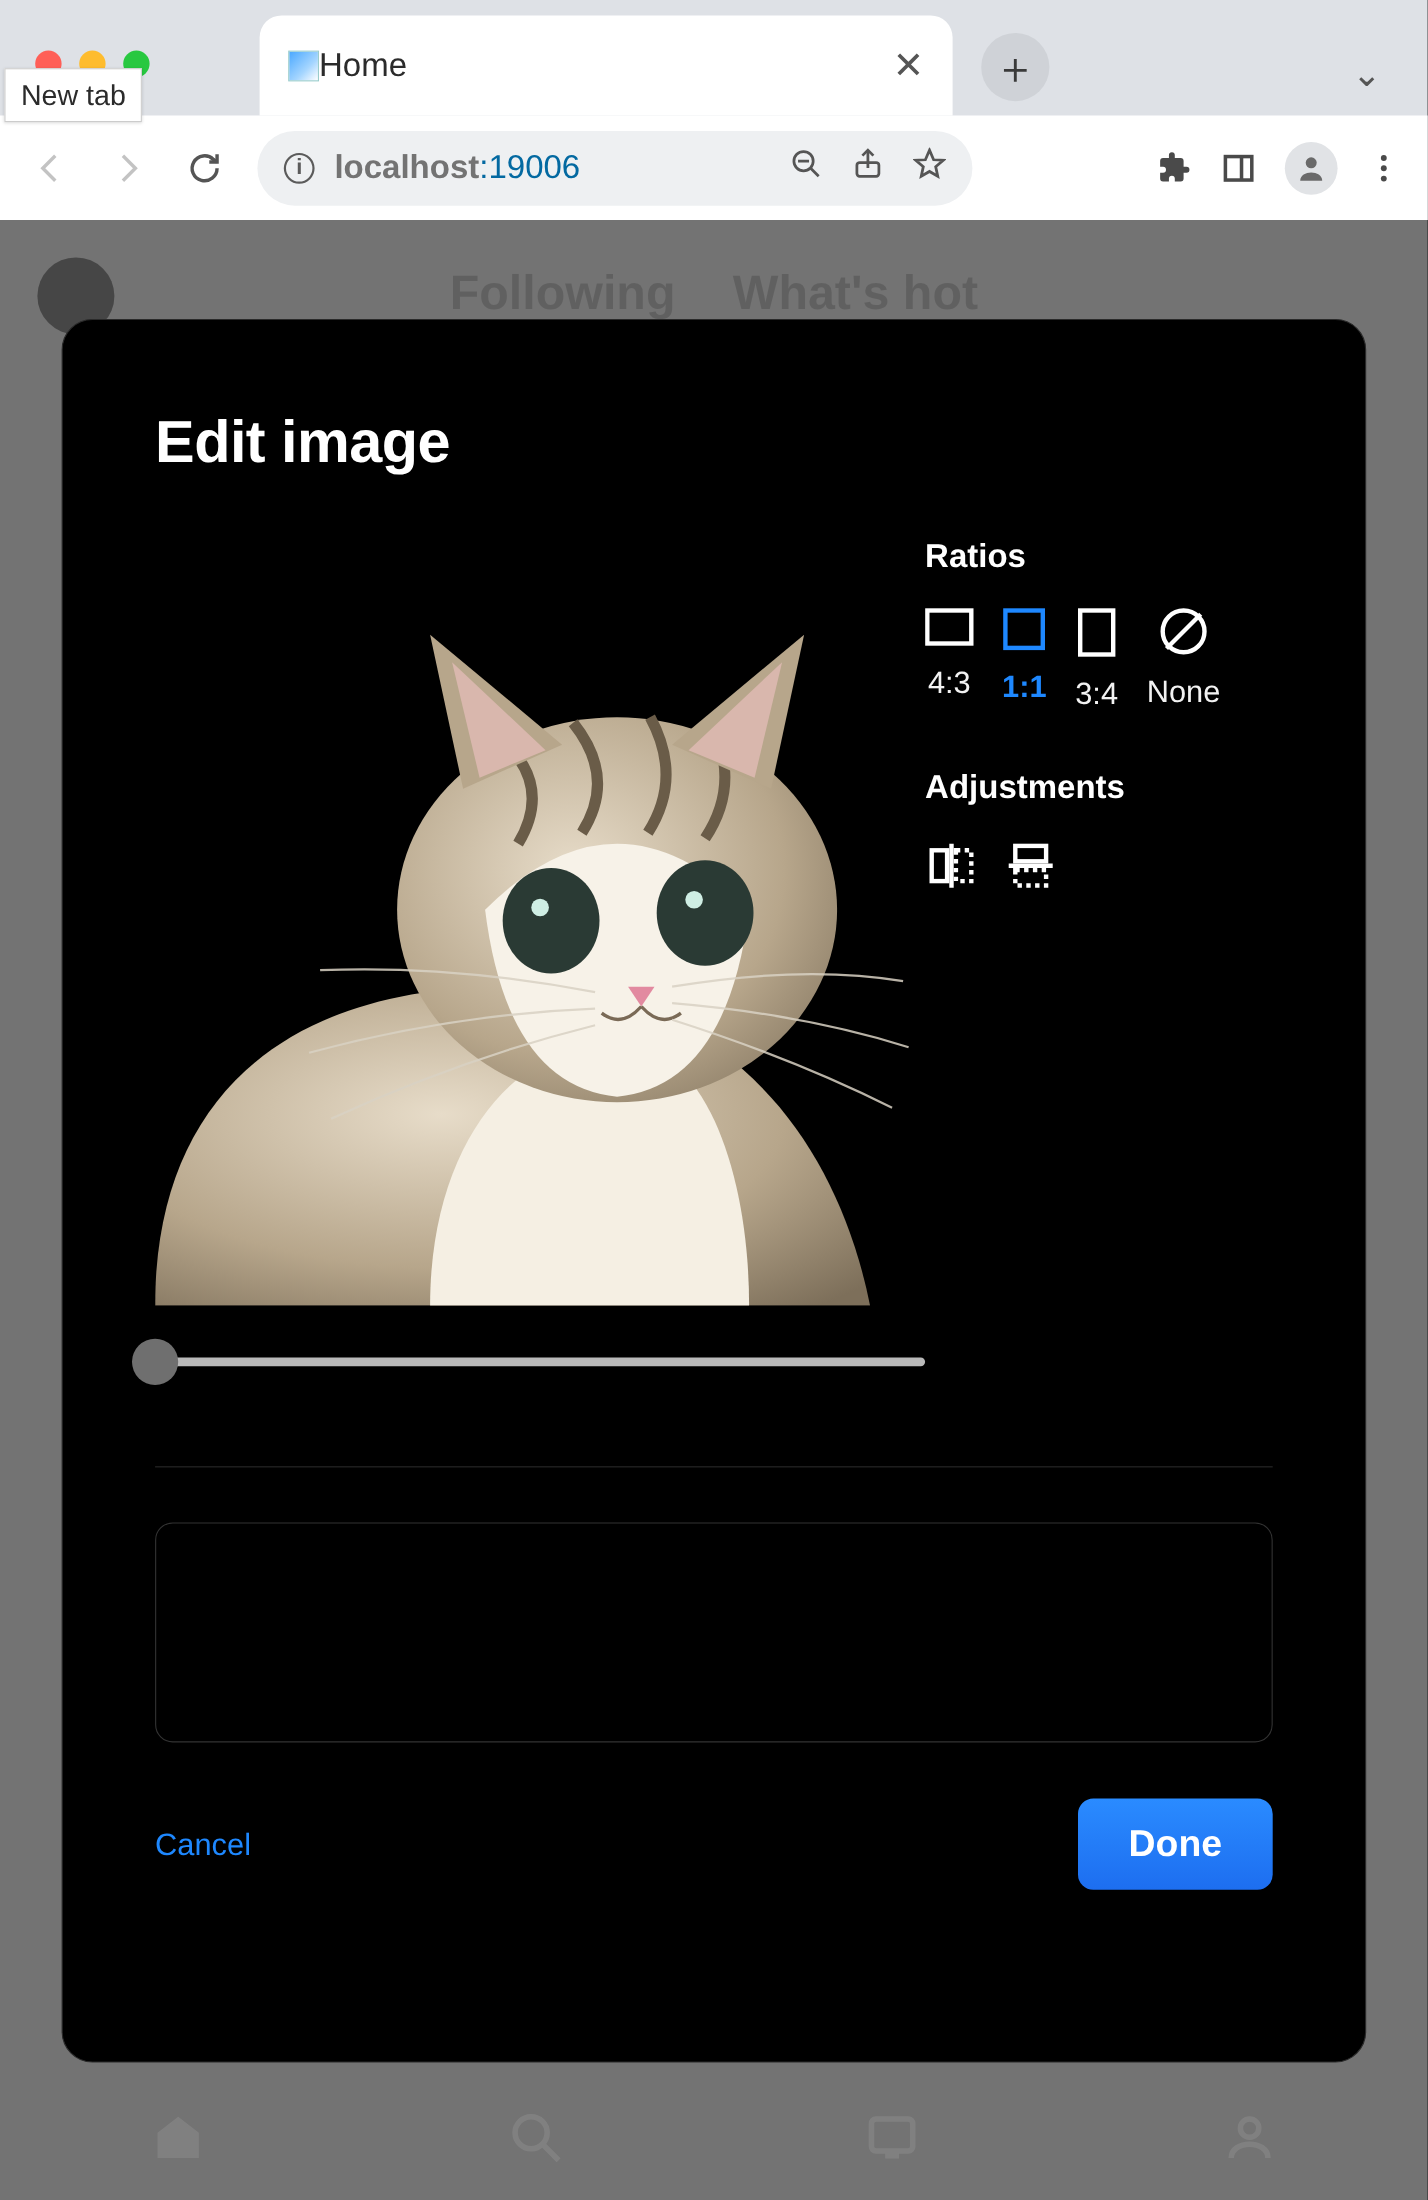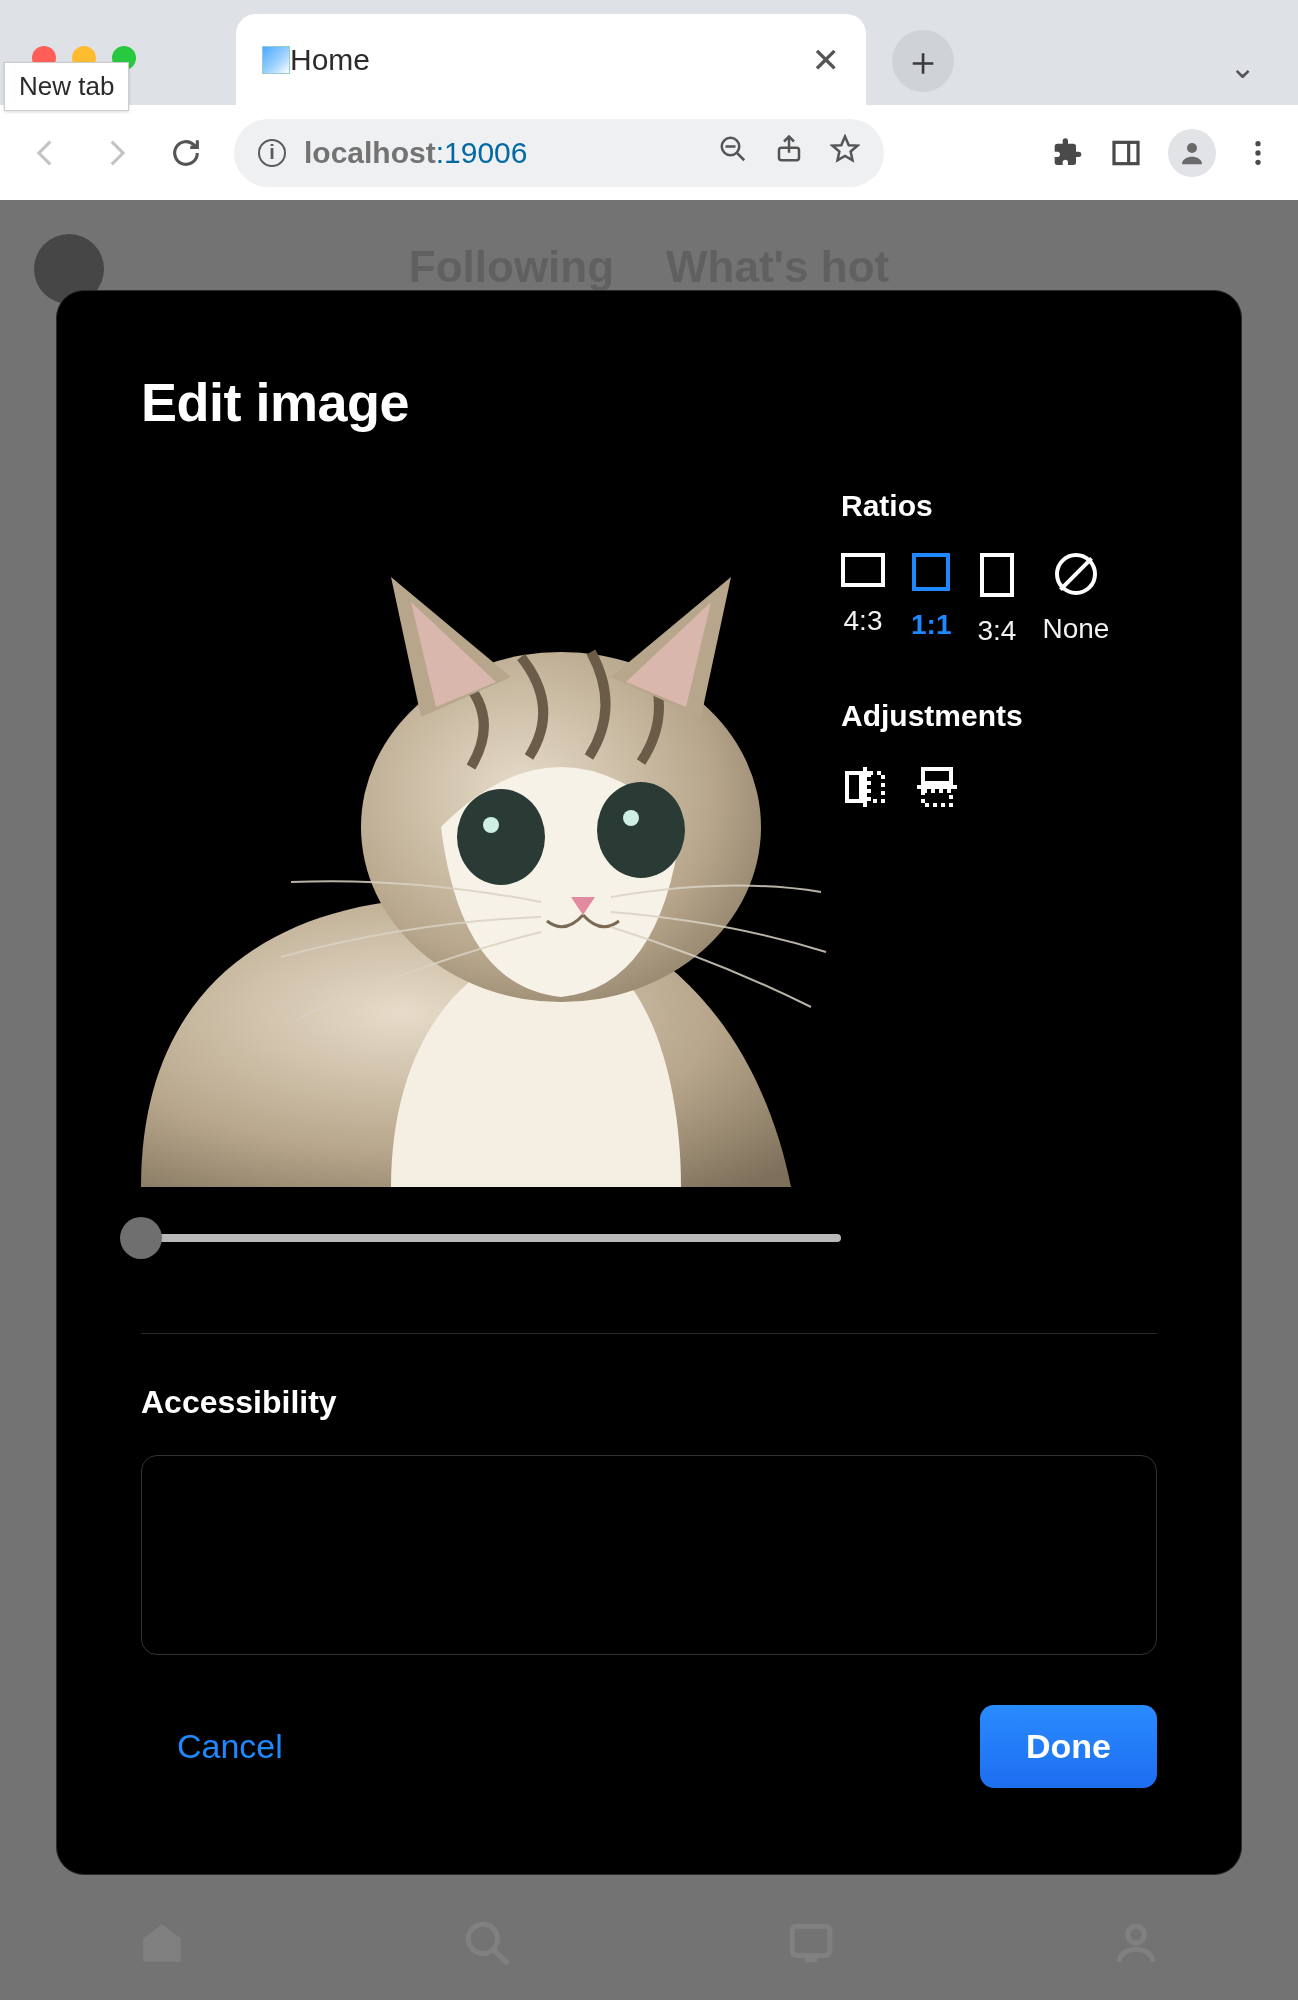--- a/index.html
+++ b/index.html
@@ -78,21 +78,21 @@
 
   .adjust { display:flex; gap:24px; }
   .adjust .aicon { width:48px; height:48px; color:#fff; cursor:pointer; }
 
   .divider { height:1px; background:#2a2a2a; margin:70px 0 50px; }
 
   .acc h3 { font-size:32px; font-weight:700; margin-bottom:34px; }
   .acc textarea { width:100%; height:200px; background:transparent; border:1.5px solid #333; border-radius:16px; resize:none; color:#fff; font-size:26px; padding:20px; }
 
   .footer { margin-top:46px; display:flex; align-items:center; justify-content:space-between; }
-  .btn-cancel { color:#1e88ff; font-size:34px; font-weight:500; background:none; border:none; cursor:pointer;margin-left:36px; }
+  .btn-cancel { color:#1e88ff; font-size:28px; font-weight:500; background:none; border:none; cursor:pointer; }
   .btn-done { background:linear-gradient(180deg,#2a8bff,#1d6ef0); color:#fff; font-size:34px; font-weight:600; border:none; border-radius:14px; padding:22px 46px; cursor:pointer; }
 
   
   .cat { position:absolute; left:0; right:0; bottom:0; height:620px; }
 </style>
 </head>
 <body>
 
 <div class="chrome">
   <div class="tabstrip">
@@ -311,21 +311,20 @@
               <rect x="5" y="14" width="14" height="7" stroke-dasharray="2 2"></rect>
             </svg>
           </div>
         </div>
       </div>
     </div>
 
     <div class="divider"></div>
 
     <div class="acc">
-      <h3>Accessibility</h3>
       <textarea style=""></textarea>
     </div>
 
     <div class="footer">
       <button class="btn-cancel">Cancel</button>
       <button class="btn-done">Done</button>
     </div>
   </div>
 </div>
 

